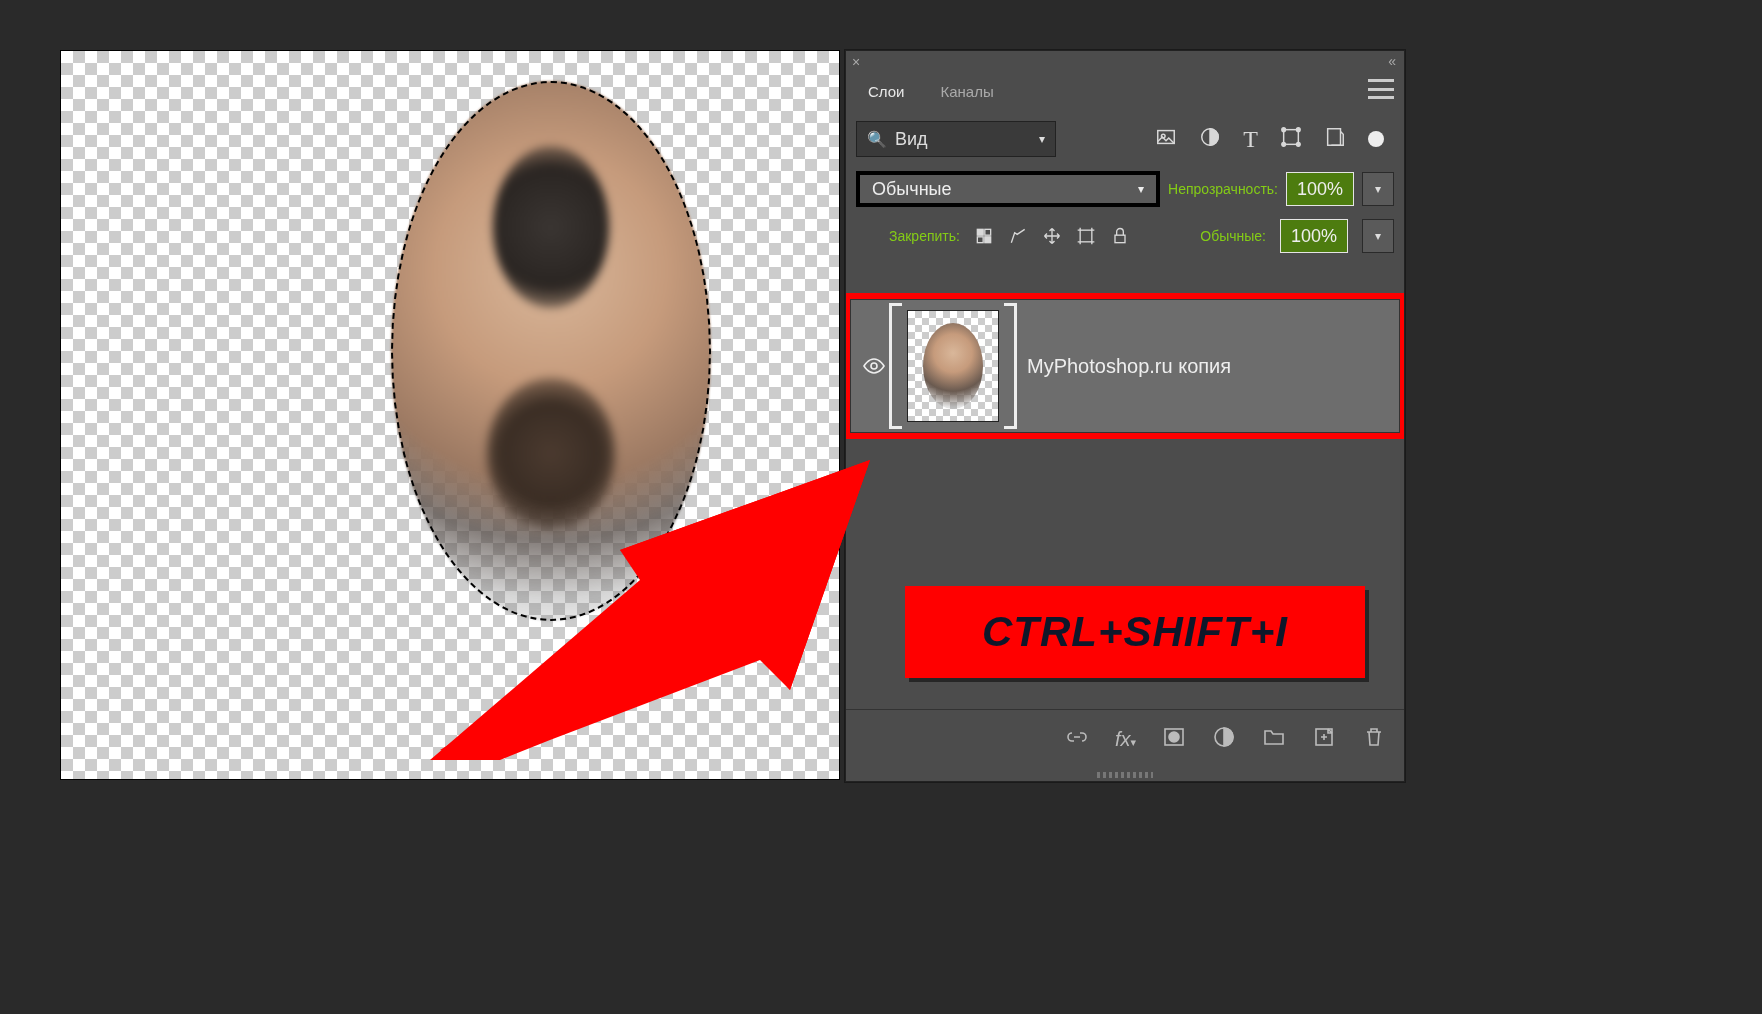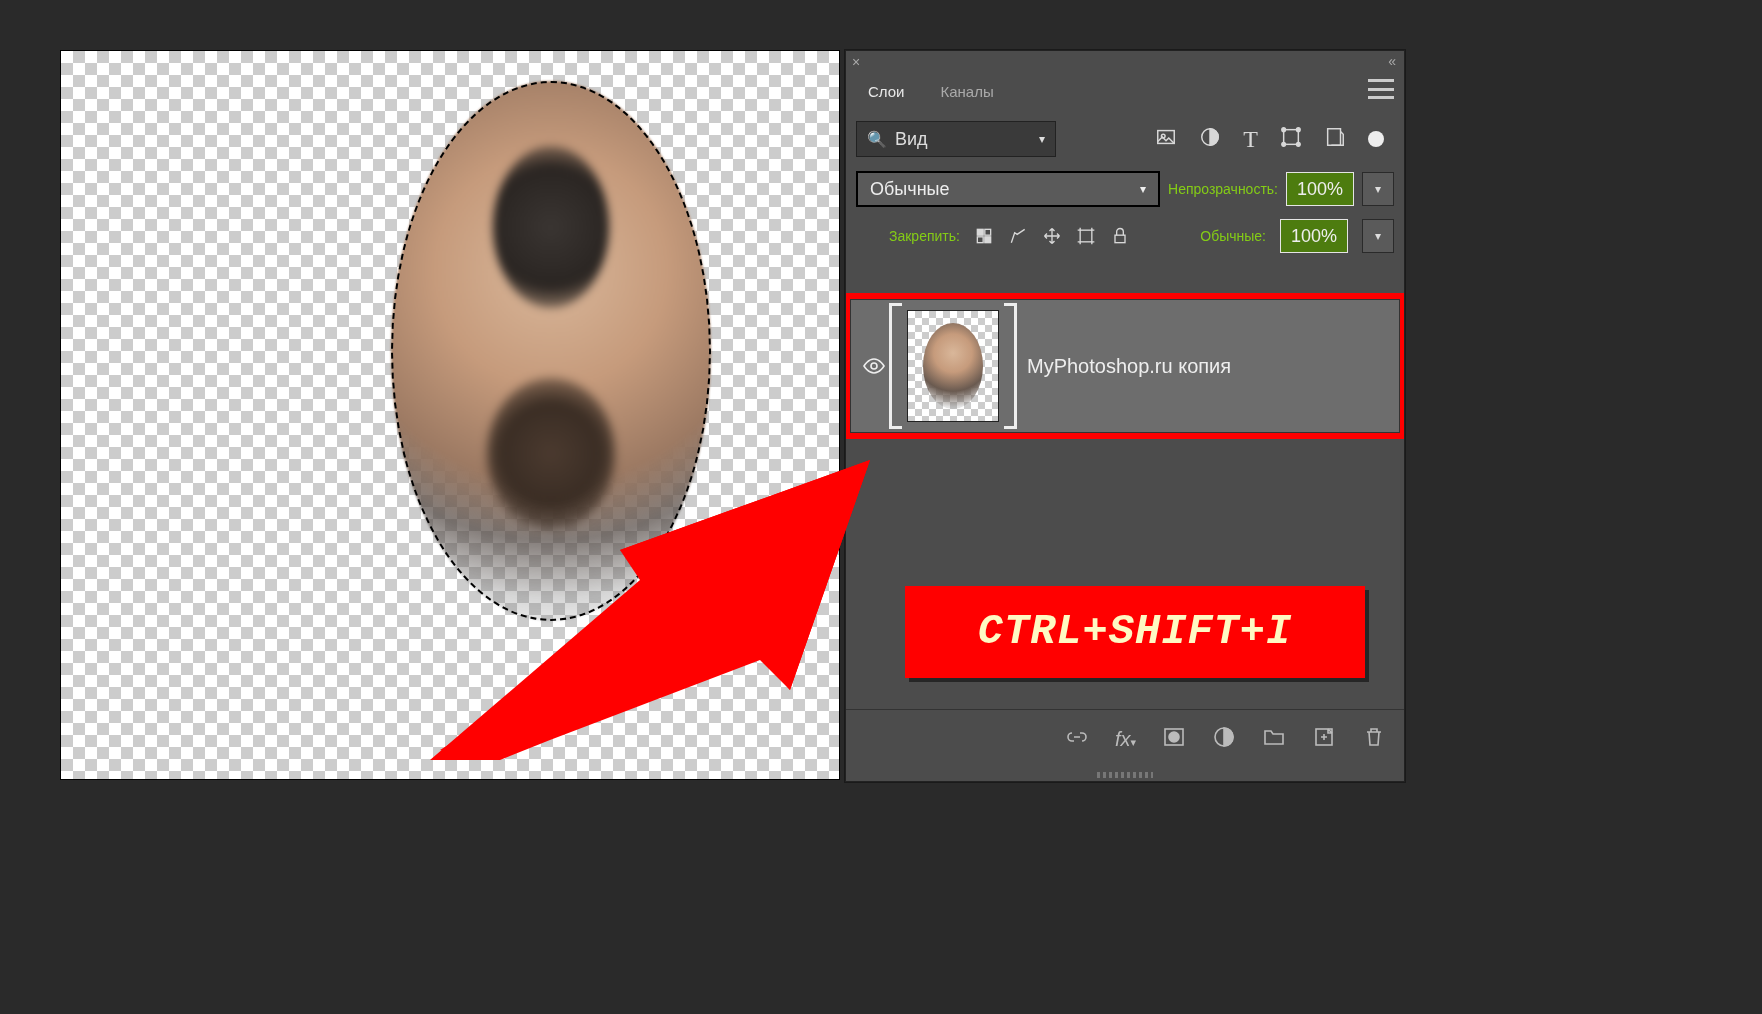--- a/index.html
+++ b/index.html
@@ -91,21 +91,21 @@
   }
   .search-select .mag{font-size:16px;}
   .search-select .chev{margin-left:auto; font-size:12px;}
   .filter-icons{margin-left:auto; display:flex; align-items:center; gap:22px; padding-right:10px;}
   .filter-icons span{color:#d8d8d8; font-size:20px; cursor:pointer;}
   .filter-icons svg{width:22px; height:22px; stroke:#d8d8d8; fill:none; stroke-width:1.6;}
   .dot-toggle{width:16px; height:16px; border-radius:50%; background:#eee;}
 
   .row{display:flex; align-items:center; padding:6px 10px; gap:8px;}
   .combo{
-    flex:1; height:36px; background:#5a5a5a; border:2px solid #000000;
+    flex:1; height:36px; background:#5a5a5a; border:4px solid #000000;
     display:flex; align-items:center; padding:0 12px; color:#eee; cursor:pointer;
   }
   .combo .chev{margin-left:auto; font-size:12px;}
   .lbl{color:#84cc16; font-size:14px; white-space:nowrap;}
   .pct-box{
     width:68px; height:34px; background:#4d7c0f; border:1px solid #e5e5e5;
     display:flex; align-items:center; justify-content:center; color:#eee;
   }
   .chev-btn{width:32px; height:34px; background:#5a5a5a; border:1px solid #2a2a2a; display:flex; align-items:center; justify-content:center; font-size:12px; color:#ddd; cursor:pointer;}
 
@@ -172,24 +172,23 @@
   .arrow{
     position:absolute; left:430px; top:440px;
     width:500px; height:320px; pointer-events:none;
   }
 
   
   .shortcut{
     position:absolute; left:905px; top:586px;
     width:460px; height:92px; background:#ff0000;
     display:flex; align-items:center; justify-content:center;
-    color:#fef9c3; font-size:42px; font-style:italic; font-weight:800;
+    color:#0f172a; font-size:42px; font-style:italic; font-weight:800;
     letter-spacing:1px;
     box-shadow: 4px 4px 0 rgba(0,0,0,0.5);
-    font-family: Liberation Mono, monospace;
   }
 </style>
 </head>
 <body>
 
 <div class="canvas-wrap">
   <div class="face-blob"></div>
   <div class="marquee"></div>
 </div>
 

